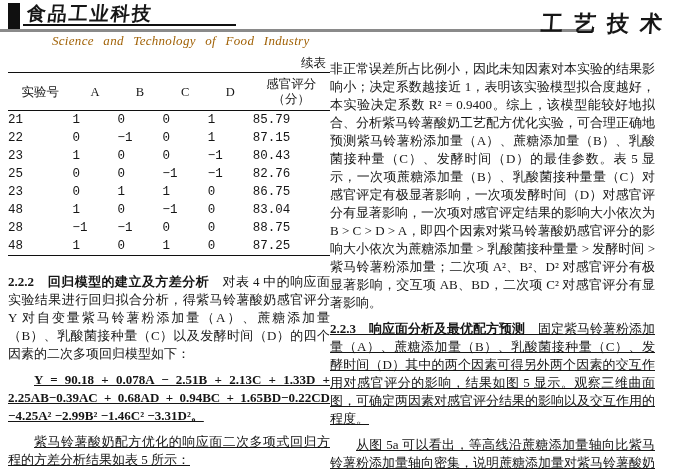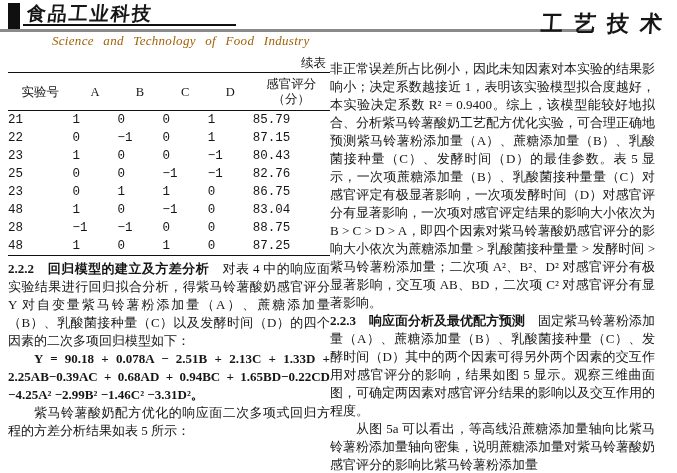--- a/index.html
+++ b/index.html
@@ -39,22 +39,22 @@
   table.data {
     width:100%; border-collapse:collapse; font-size:12.5px;
     border-top:1.6px solid #101010; border-bottom:1.6px solid #101010;
   }
   table.data th {
     font-weight:normal; text-align:center; border-bottom:1px solid #101010;
     padding:4px 0 3px 0; line-height:15px; white-space:pre-line; vertical-align:middle;
   }
   table.data td { text-align:left; height:18px; line-height:18px;font-family:Liberation Mono, monospace; }
   .c0 { width:20%; } .c1,.c2,.c3,.c4 { width:14%; } .c5 { width:24%;margin-top:41px; }
-  .para + .para { margin-top:0; }
-  .mt { margin-top:4px; }
+  .para + .para { margin-top:8px;text-decoration:underline; }
+  .mt { margin-top:17px; }
 </style>
 </head>
 <body>
 
 <div class="page">
 
   <div class="logo-bar"></div>
   <div class="logo-cn">食品工业科技</div>
   <div class="logo-underline"></div>
   <div class="header-rule"></div>

